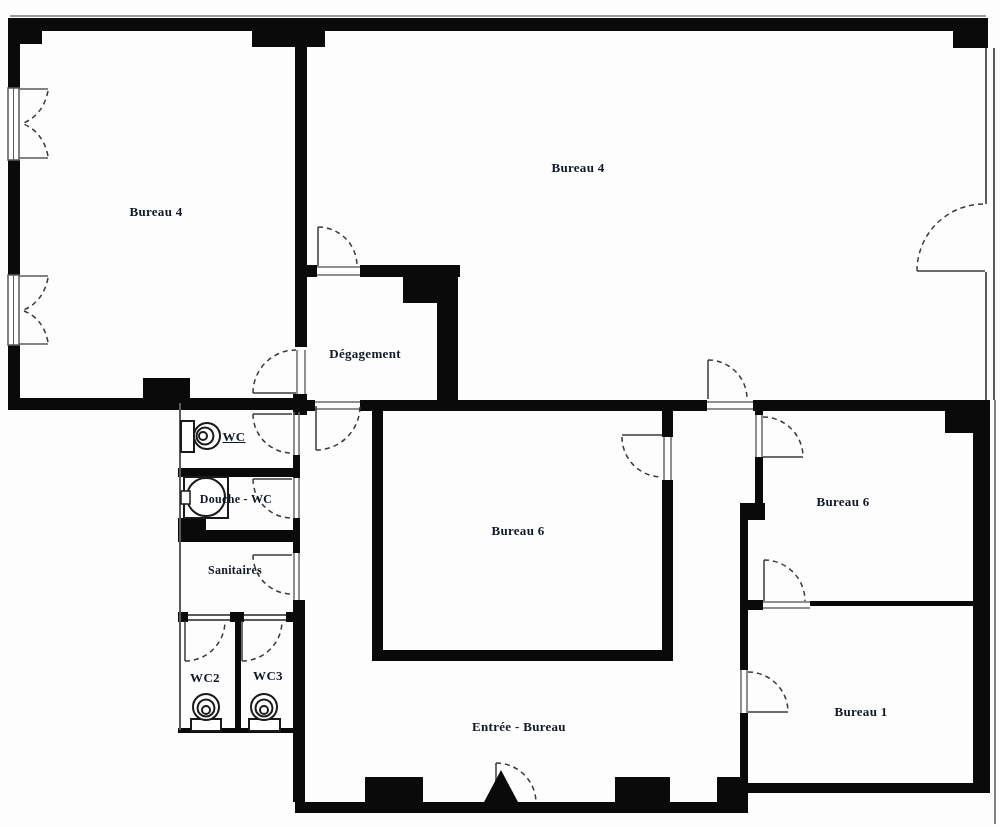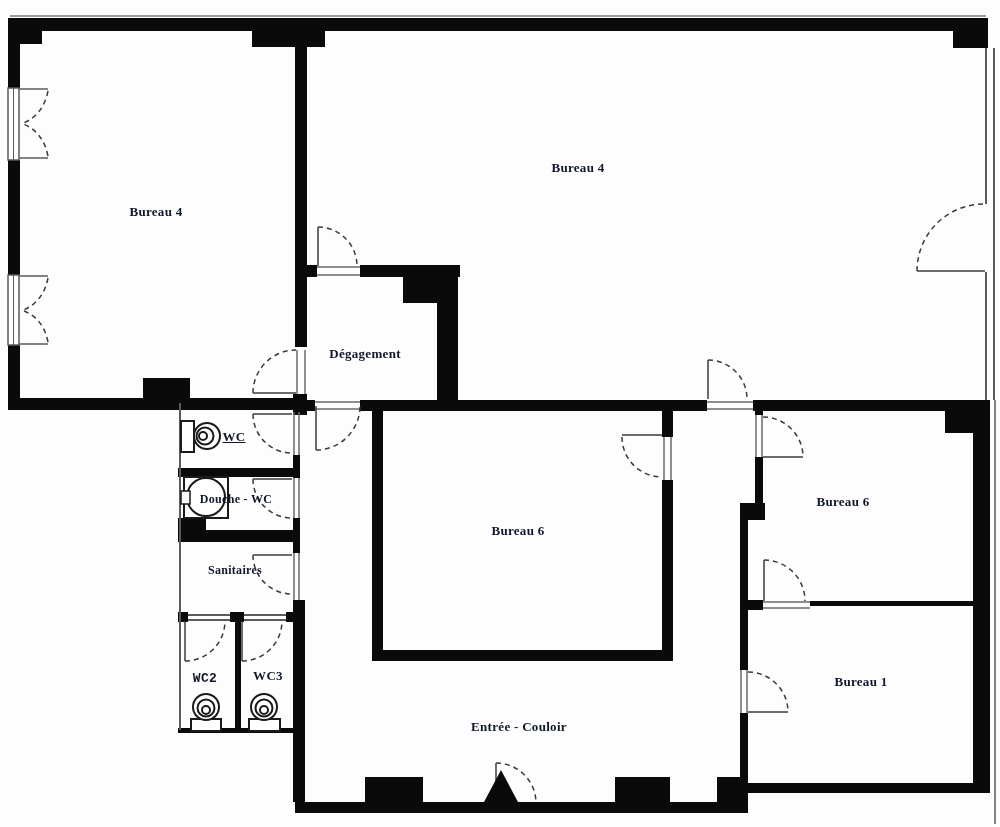--- a/index.html
+++ b/index.html
@@ -272,20 +272,20 @@
     <polygon points="501,770 484,802 518,802" fill="#0a0a0a"></polygon>
   </g>
 </svg>
 
   <div class="room-label" style="left:156px; top:212px;">Bureau 4</div>
   <div class="room-label" style="left:578px; top:168px;">Bureau 4</div>
   <div class="room-label" style="left:365px; top:354px;">Dégagement</div>
   <div class="room-label" style="left:234px; top:437px;text-decoration:underline;">WC</div>
   <div class="room-label small" style="left:236px; top:499px;">Douche - WC</div>
   <div class="room-label small" style="left:235px; top:570px;">Sanitaires</div>
-  <div class="room-label" style="left:205px; top:678px;font-family:Liberation Mono, monospace;">WC2</div>
+  <div class="room-label" style="left:205px; top:678px;">WC2</div>
   <div class="room-label" style="left:268px; top:676px;">WC3</div>
   <div class="room-label" style="left:518px; top:531px;">Bureau 6</div>
   <div class="room-label" style="left:843px; top:502px;">Bureau 6</div>
-  <div class="room-label" style="left:861px; top:682px;text-align:right;">Bureau 1</div>
-  <div class="room-label" style="left:519px; top:727px;">Entrée - Couloir</div>
+  <div class="room-label" style="left:861px; top:712px;text-align:right;">Bureau 1</div>
+  <div class="room-label" style="left:519px; top:727px;">Entrée - Bureau</div>
 
 </div>
 
 </body></html>

